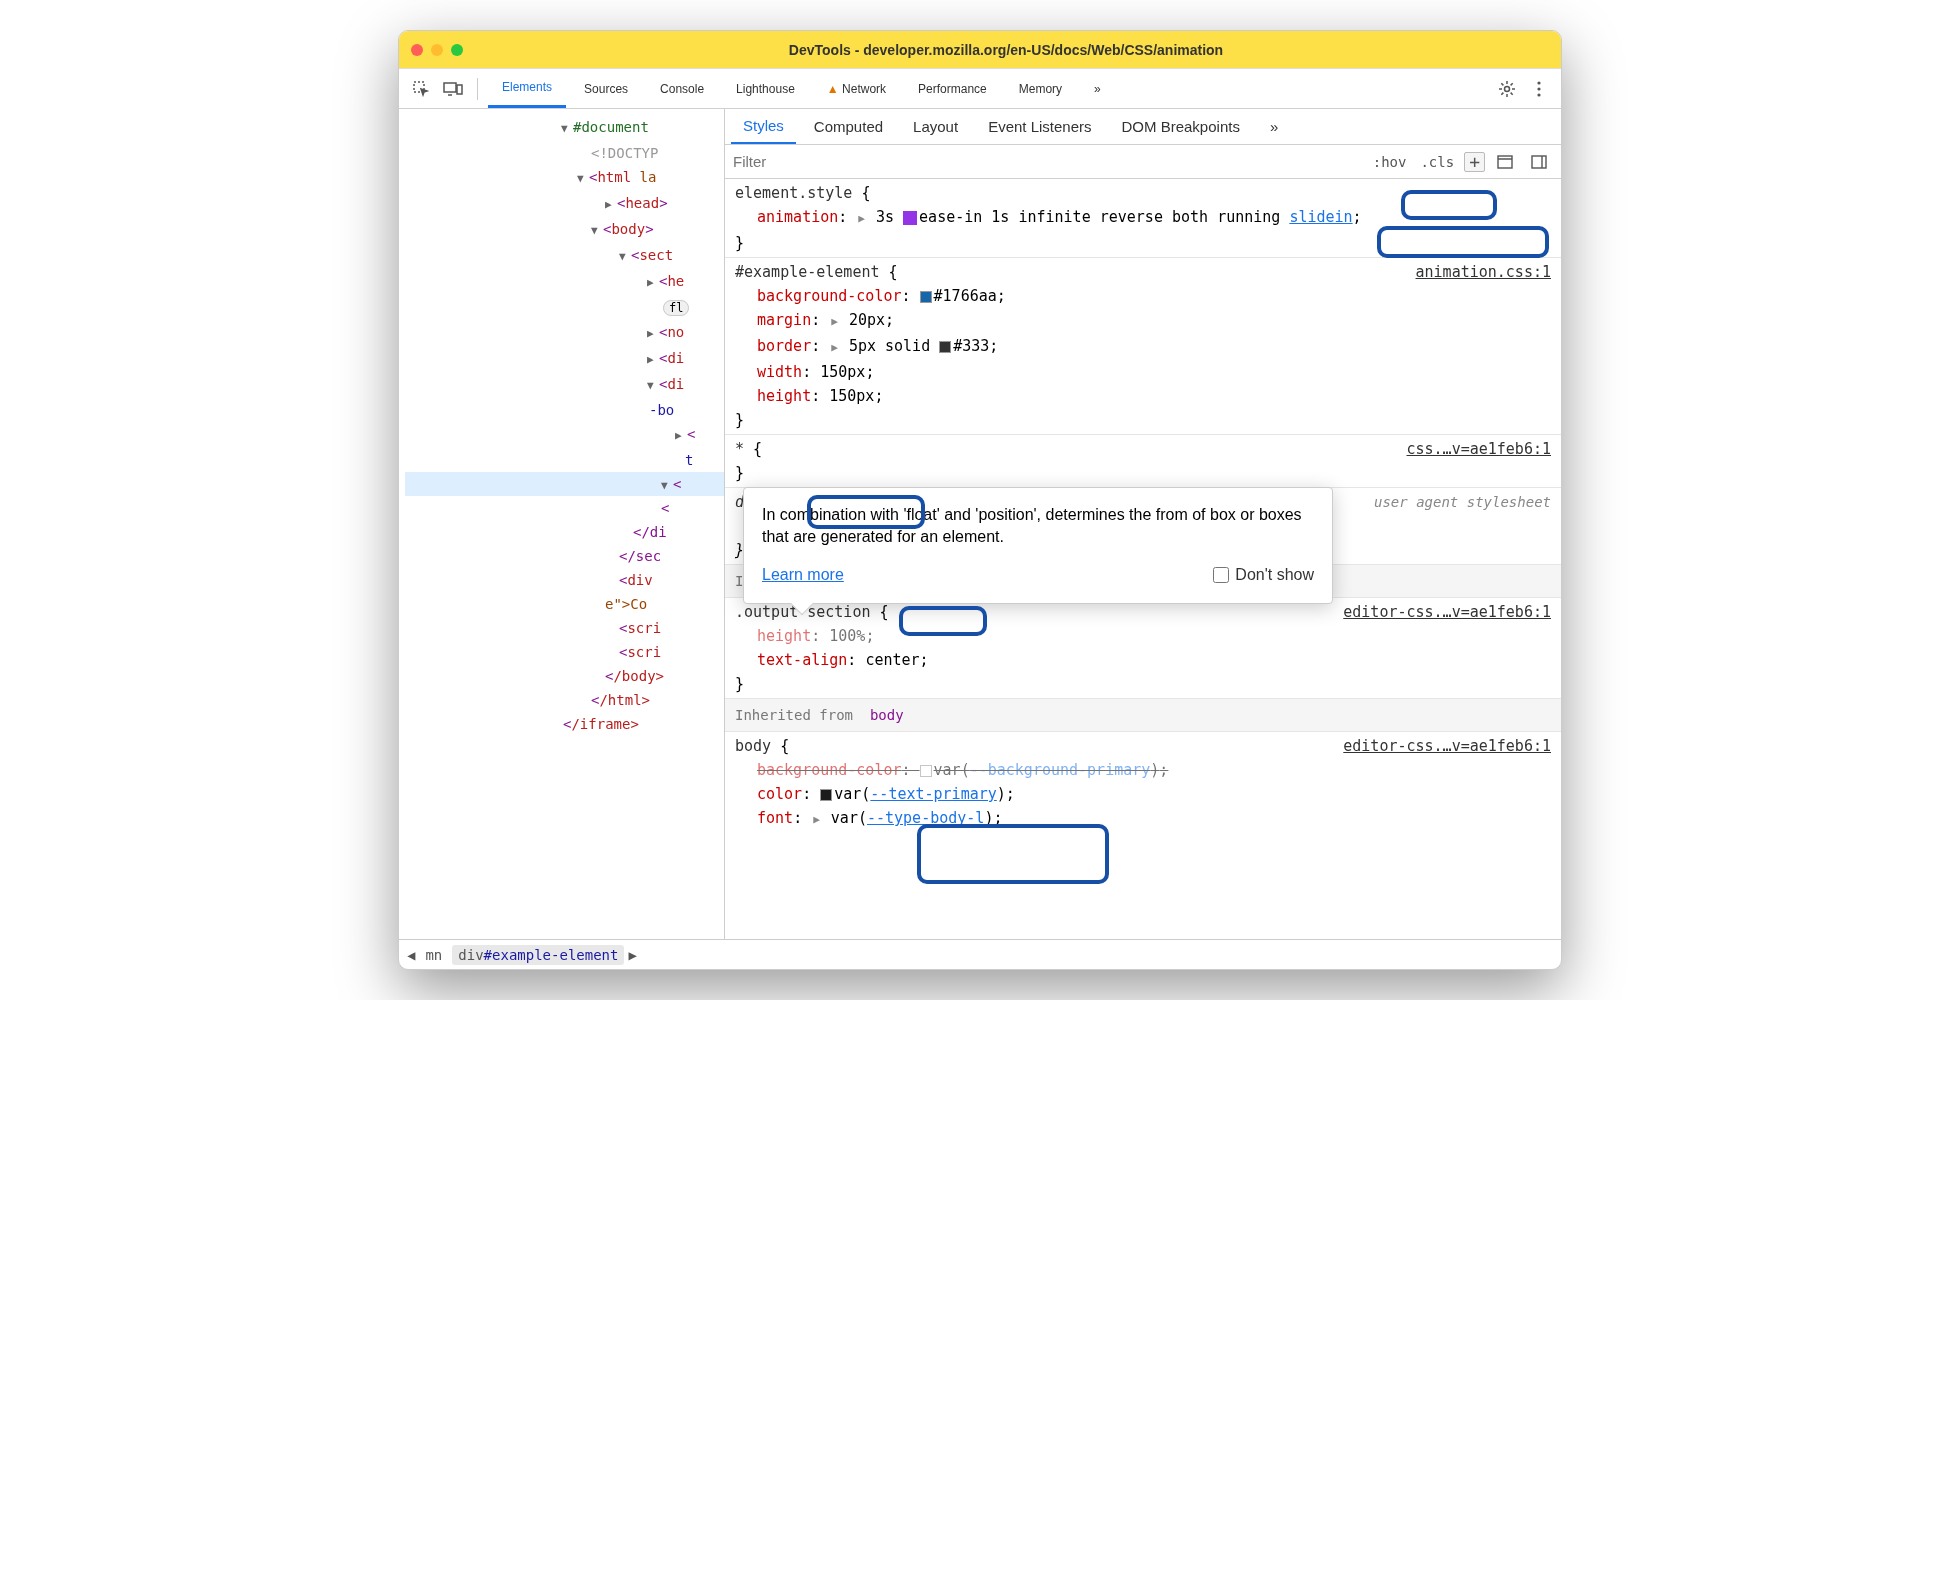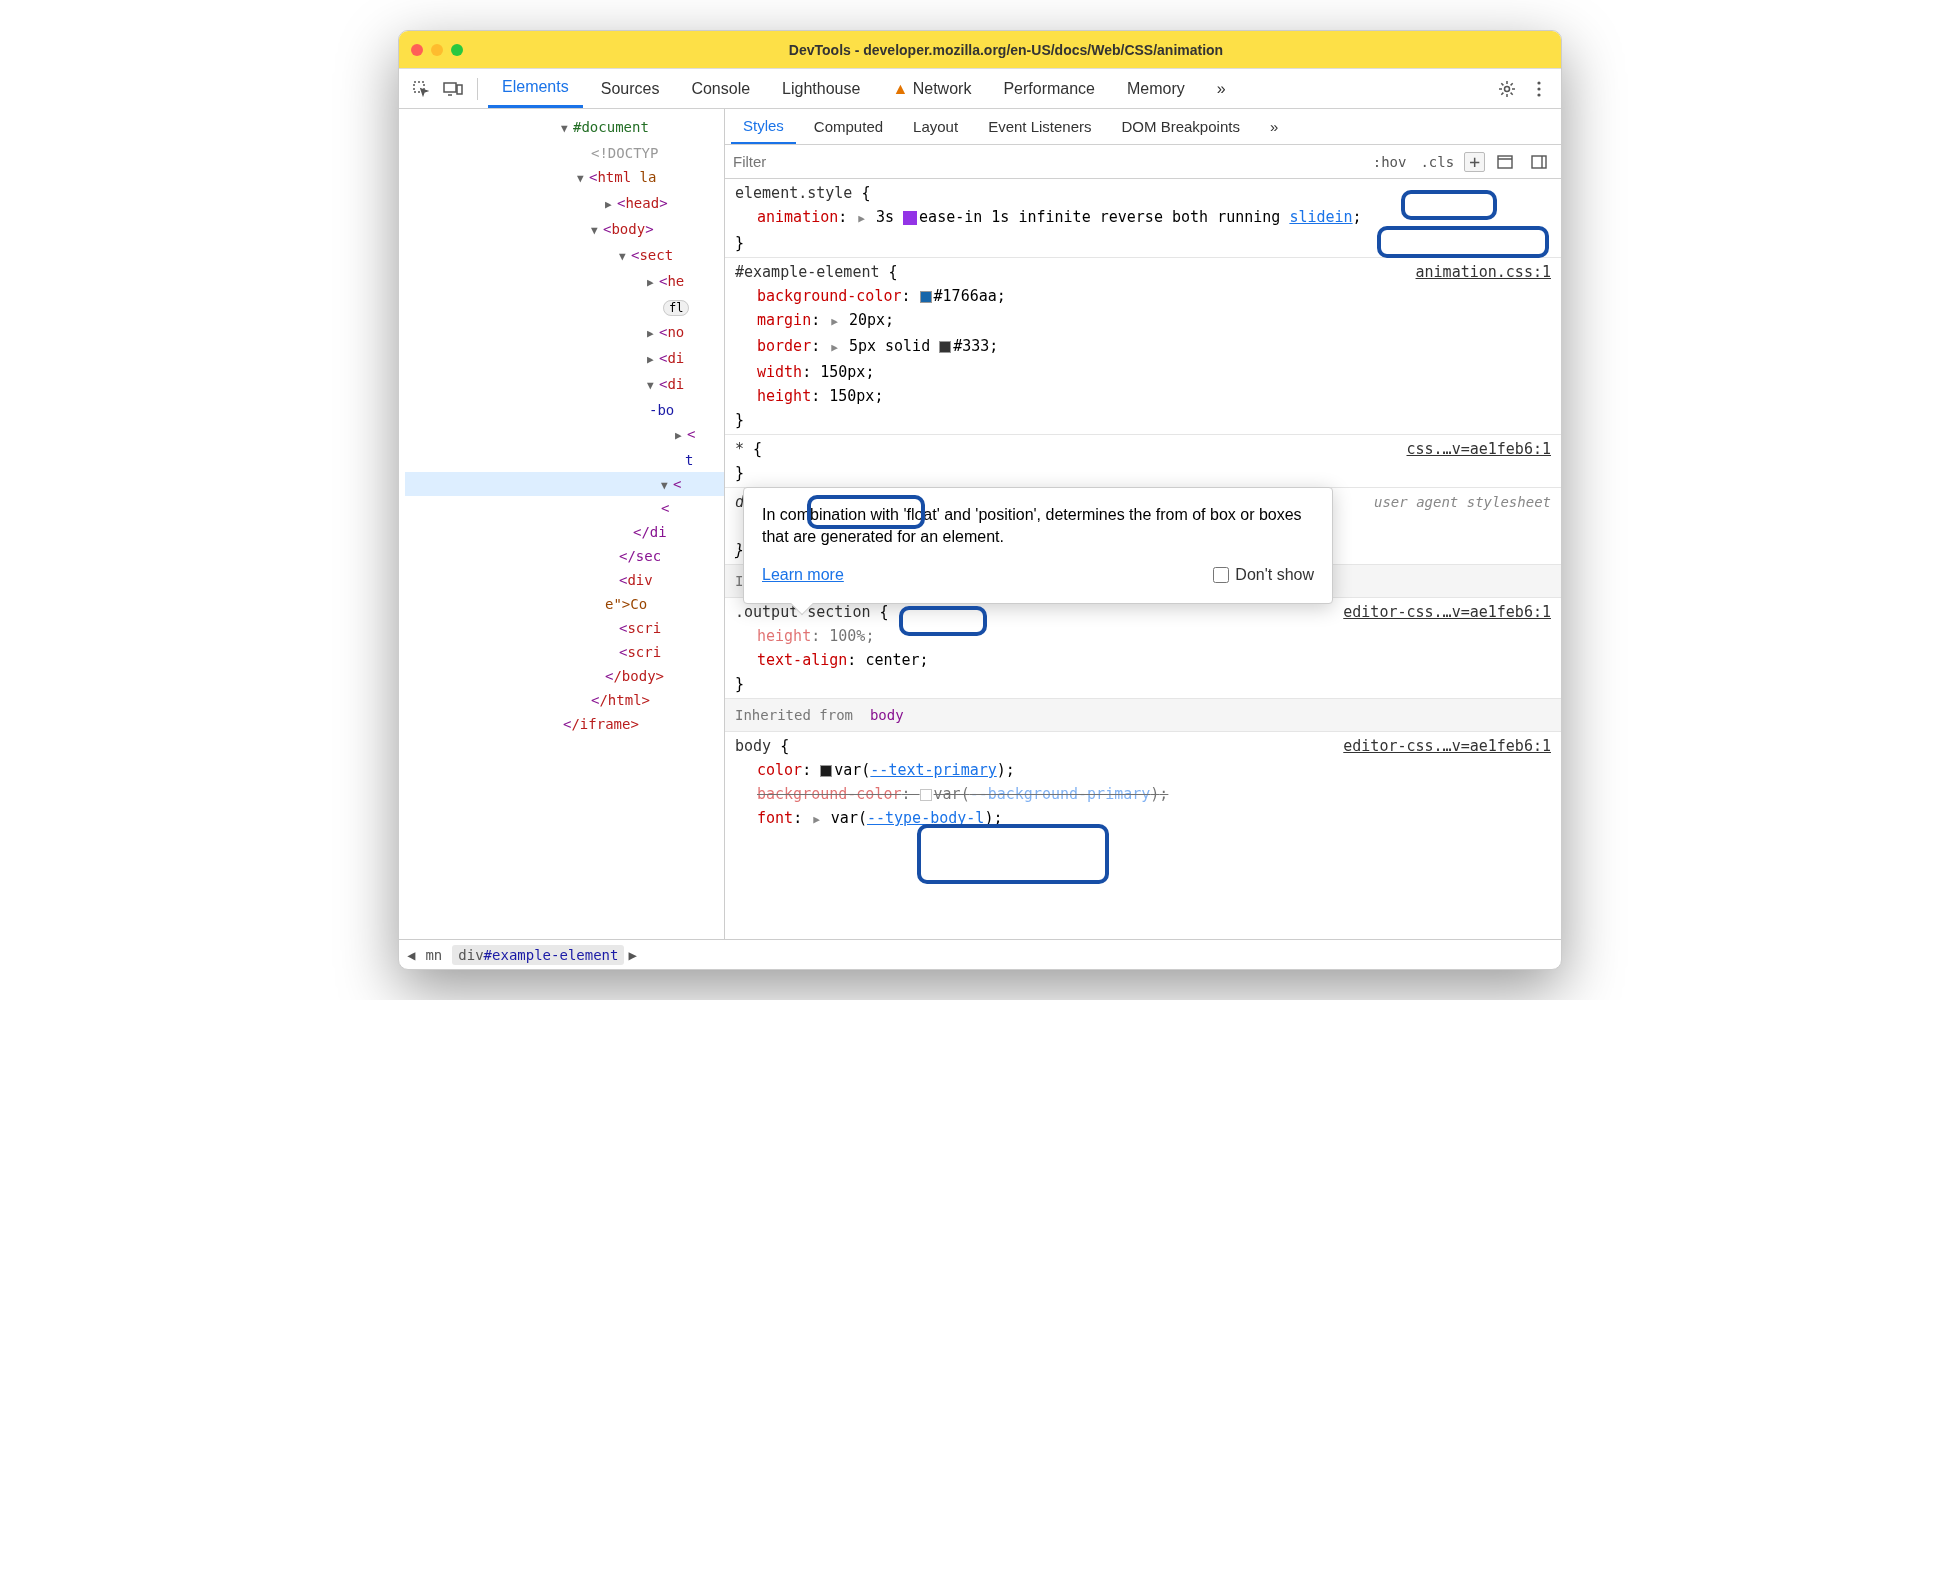--- a/index.html
+++ b/index.html
@@ -3,21 +3,21 @@
 <meta charset="utf-8">
 <style>
 * { box-sizing: border-box; margin: 0; padding: 0; }
 body { font-family: -apple-system, "Helvetica Neue", Arial, sans-serif; font-size: 14px; background: #fff; }
 .window { width: 1164px; height: 940px; margin: 30px auto; border: 1px solid #ccc; border-radius: 10px; box-shadow: 0 20px 60px rgba(0,0,0,0.4); overflow: hidden; display: flex; flex-direction: column; background: #fff; position: relative; }
 .titlebar { height: 38px; background: #fde047; display: flex; align-items: center; padding: 0 12px; border-bottom: 1px solid #ddd; }
 .traffic { display: flex; gap: 8px; }
 .dot { width: 12px; height: 12px; border-radius: 50%; }
 .red { background: #ff5f57; } .yellow { background: #febc2e; } .green { background: #28c840; }
 .title { flex: 1; text-align: center; font-size: 14px; color: #333; font-weight: 600; }
-.main-tabs { height: 40px; display: flex; align-items: center; border-bottom: 1px solid #d0d0d0; padding: 0 8px; gap: 4px; font-size: 16px; color: #333; }
+.main-tabs { height: 40px; display: flex; align-items: center; border-bottom: 1px solid #d0d0d0; padding: 0 8px; gap: 4px; font-size: 12px; color: #333; }
 .mtab { padding: 0 14px; height: 100%; display: flex; align-items: center; cursor: pointer; }
 .mtab.active { color: #1a73e8; border-bottom: 3px solid #1a73e8; font-weight: 500; }
 .icon-btn { width: 28px; height: 28px; display: flex; align-items: center; justify-content: center; color: #555; cursor: pointer; }
 .spacer { flex: 1; }
 .body { flex: 1; display: flex; overflow: hidden; }
 .elements-tree { width: 326px; border-right: 1px solid #ccc; font-family: Menlo, monospace; font-size: 14px; line-height: 24px; overflow: hidden; position: relative; }
 .tree-inner { padding: 6px 0 6px 6px; white-space: nowrap; }
 .tag-bracket { color: #881391; }
 .tag-name { color: #b91c1c; }
 .attr-name { color: #994500; }
@@ -222,22 +222,22 @@
           <div>}</div>
         </div>
 
         <div class="inherited-header">
           <span>Inherited from</span>&nbsp; <span class="tag">body</span>
         </div>
 
         <div class="rule" style="border-bottom:none;">
           <span class="source-link">editor-css.…v=ae1feb6:1</span>
           <div><span class="selector match">body</span> {</div>
+          <div class="prop dimmed strikethrough"><span class="prop-name">background-color</span>: <span class="swatch" style="background:#fff"></span><span>var(</span><span class="link" style="color:#1a73e8">--background-primary</span><span>)</span>;</div>
           <div class="prop"><span class="prop-name">color</span>: <span class="swatch" style="background:#1b1b1b"></span><span>var(</span><span class="link" style="color:#1a73e8;text-decoration:underline">--text-primary</span><span>)</span>;</div>
-          <div class="prop dimmed strikethrough"><span class="prop-name">background-color</span>: <span class="swatch" style="background:#fff"></span><span>var(</span><span class="link" style="color:#1a73e8">--background-primary</span><span>)</span>;</div>
           <div class="prop"><span class="prop-name">font</span>: <span class="tiny-arrow">▶</span> <span>var(</span><span class="link" style="color:#1a73e8;text-decoration:underline">--type-body-l</span><span>)</span>;</div>
         </div>
 
         <div class="tooltip" style="top:308px;left:18px;">
           <div style="margin-bottom:14px;line-height:1.4;">In combination with 'float' and 'position', determines the from of box or boxes that are generated for an element.</div>
           <span class="learn">Learn more</span>
           <span class="dont">
             <input type="checkbox" style="width: 16px; height: 16px;">
             <span>Don't show</span>
           </span>

